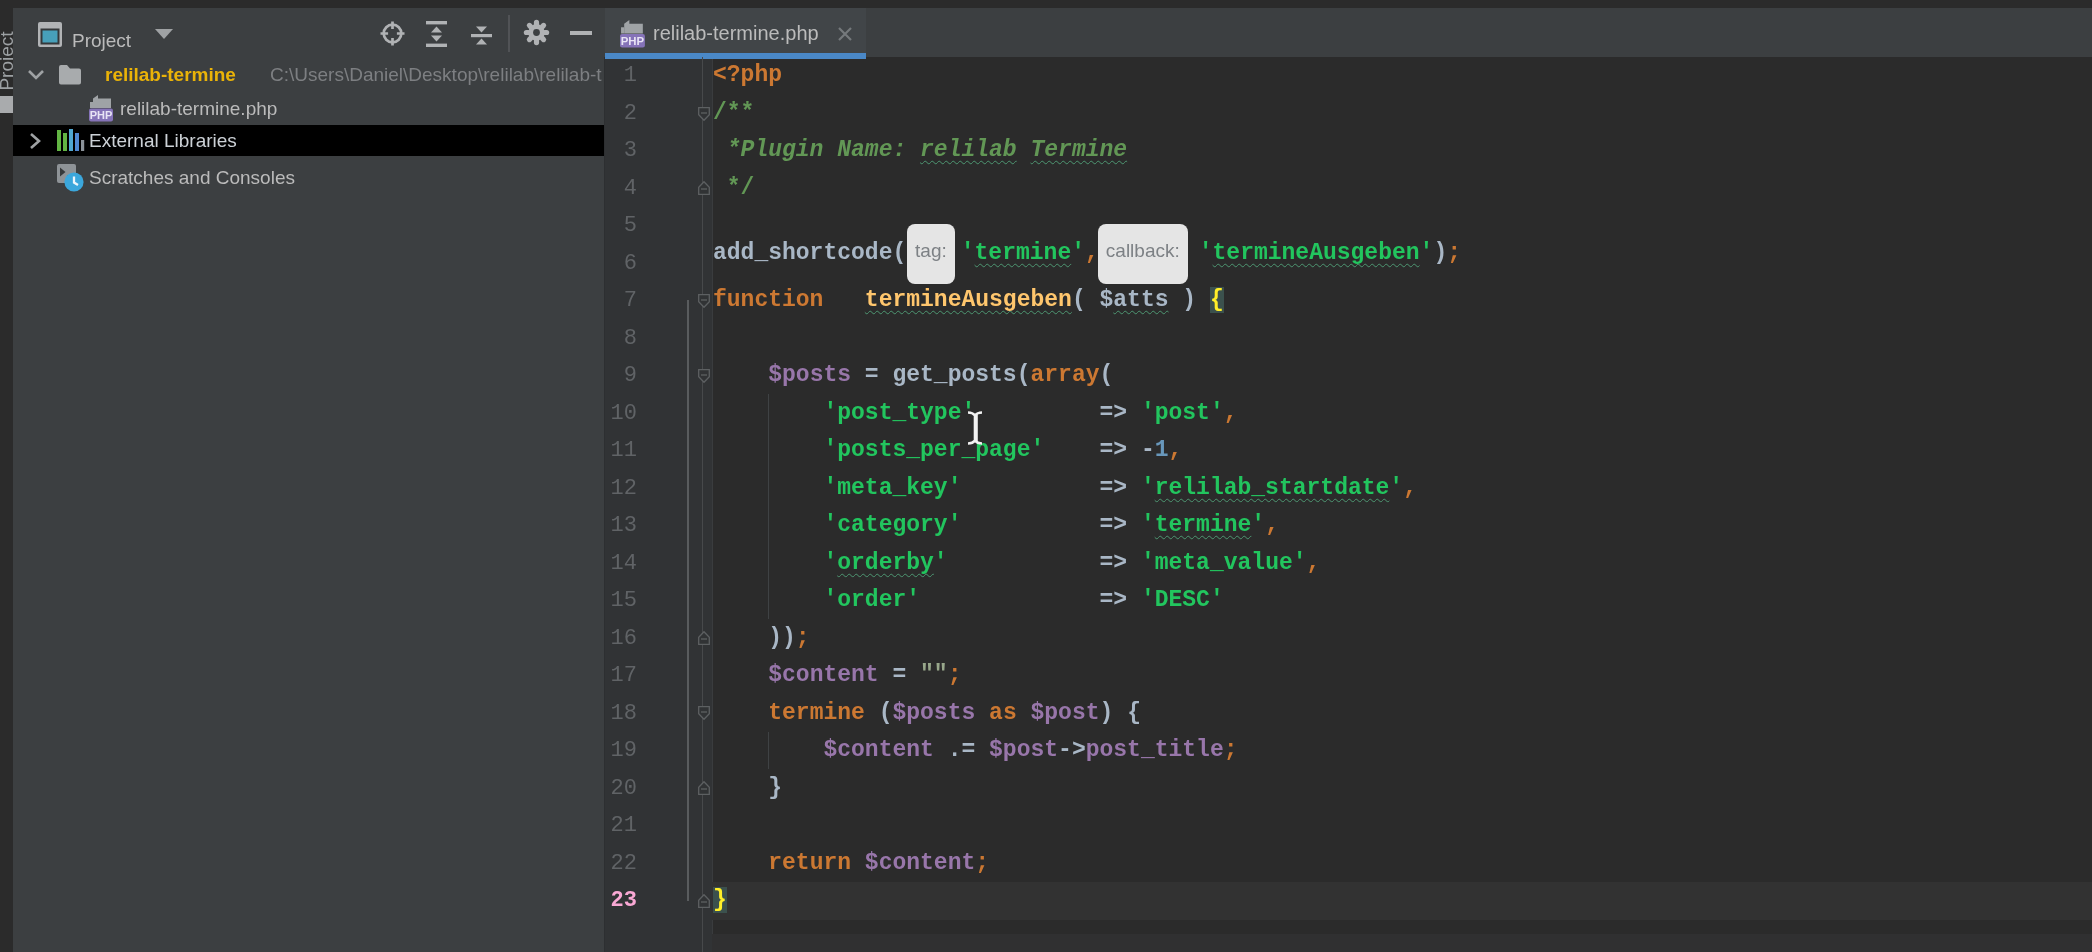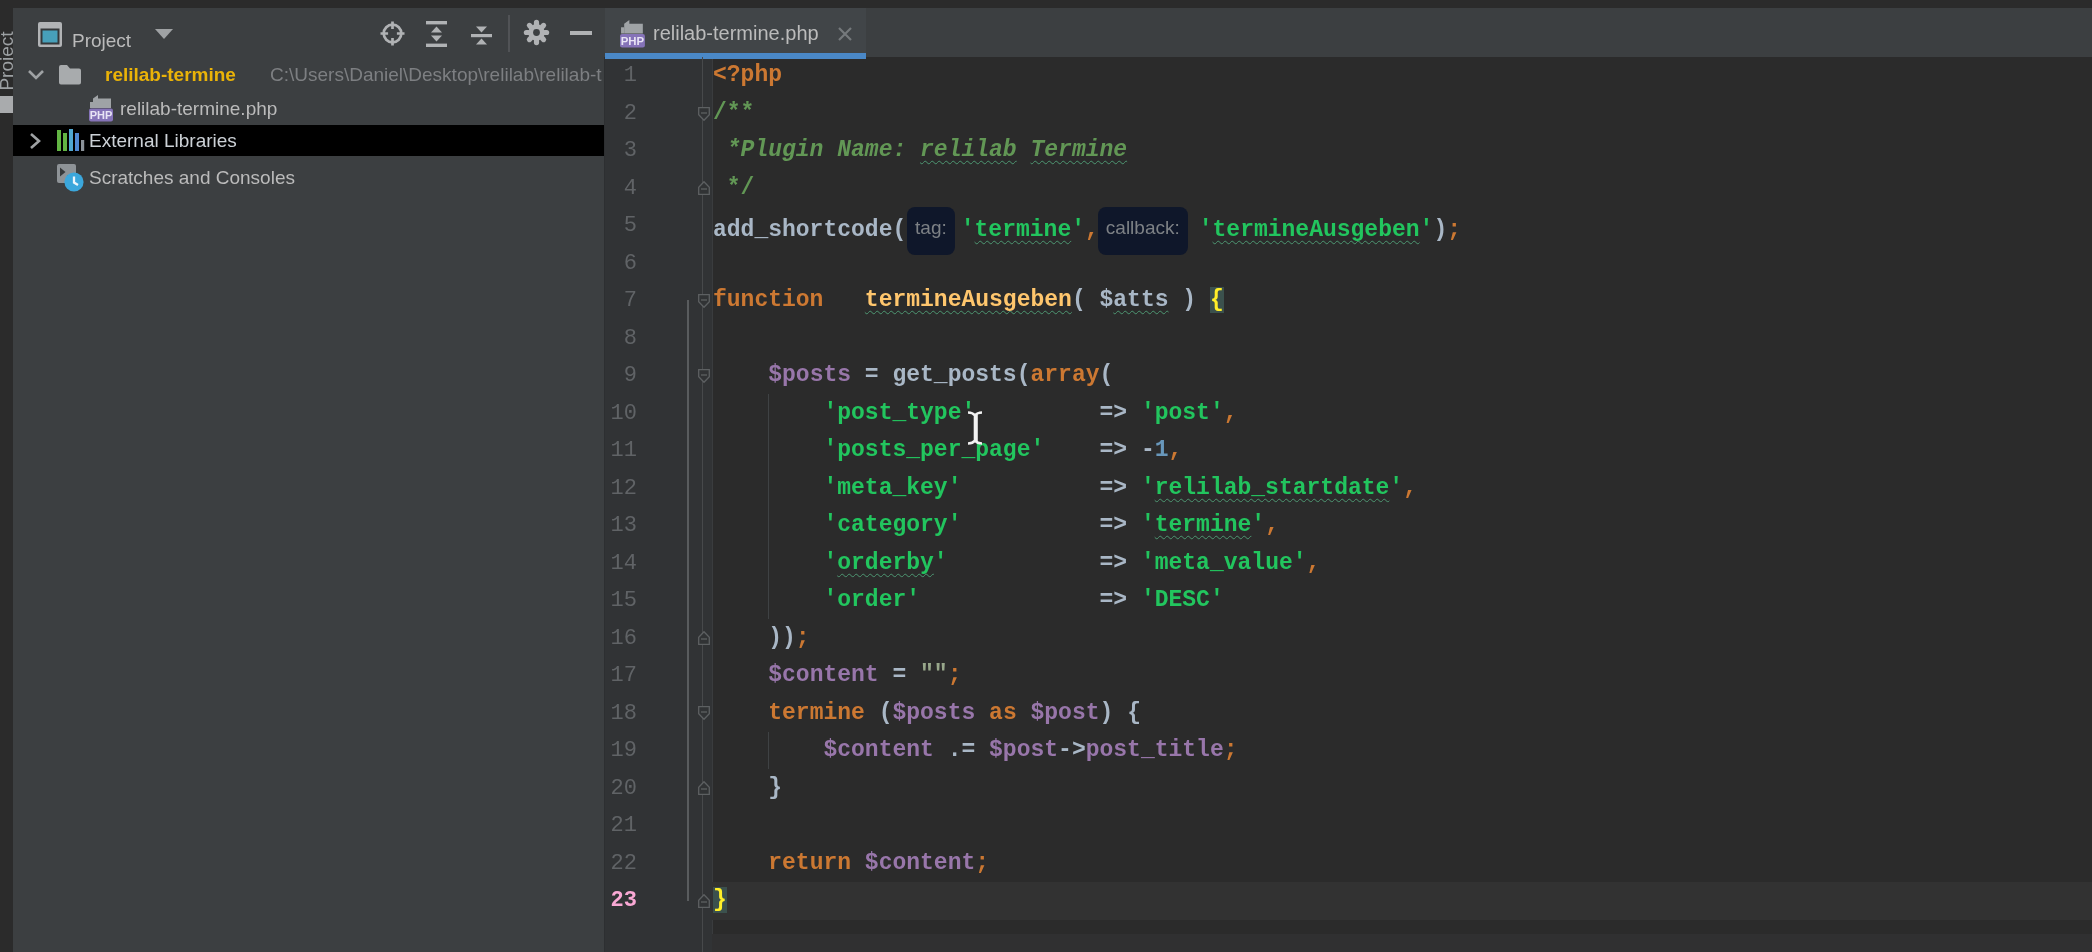--- a/index.html
+++ b/index.html
@@ -25,21 +25,21 @@
   .o{color:#cc7832;}
   .s{color:#22c55e;}
   .v{color:#9876aa;}
   .n{color:#6897bb;}
   .c{color:#629755;}
   .y{color:#ffc66d;}
   .i{font-style:italic;}
   .w{text-decoration:underline wavy #4d9671;text-decoration-thickness:1.3px;text-underline-offset:4px;text-decoration-skip-ink:none;}
   .brace{color:#ffef28;background:#3b514d;}
   .inlay{display:inline-block;vertical-align:2px;height:28px;line-height:28px;border-radius:8px;
-         background:#0f172a;color:#7d8185;font:400 19px "Liberation Sans",sans-serif;padding:10px 8px;}
+         background:#e5e5e5;color:#7d8185;font:400 19px "Liberation Sans",sans-serif;padding:16px 8px;}
   #lnums{left:570px;top:57px;width:67px;font:400 22px "Liberation Mono",monospace;line-height:37.5px;
          color:#606366;text-align:right;white-space:pre;}
 </style>
 </head>
 <body>
 <div id="all">
 
 <div class="abs" id="topstrip"></div>
 <div class="abs" id="leftbar">
   <div class="abs" style="left:-44px;top:43px;width:100px;height:20px;transform:rotate(-90deg);color:#9ca0a3;font-size:19px;text-align:center;">Project</div>
@@ -214,21 +214,21 @@
     </svg>
 
 <div class="abs" style="left:768px;top:394px;width:1.2px;height:225px;background:#3f4244;"></div>
 <div class="abs" style="left:768px;top:732px;width:1.2px;height:37px;background:#3f4244;"></div>
 
 <div class="abs" id="code">
       <div><span class="o">&lt;?php</span></div>
 <div><span class="c">/**</span></div>
 <div><span class="c i"> *Plugin Name: <span class="w">relilab</span> <span class="w">Termine</span></span></div>
 <div><span class="c"> */</span></div>
-<div>add_shortcode( <span class="inlay" style="margin-left:-13px;margin-right:6px;">tag:</span><span class="s">'<span class="w">termine</span>'</span><span class="o">,</span><span class="inlay" style="margin-left:-1px;margin-right:11px;">callback:</span><span class="s">'<span class="w">termineAusgeben</span>'</span>)<span class="o">;</span></div>
+<div>add_shortcode( <span class="inlay" style="margin-left:-13px;margin-right:6px;">tag:</span><span class="s">'<span class="w">termine</span>'</span><span class="o">,</span><span class="inlay" style="margin-left:-1px;margin-right:11px;margin-top:17px;">callback:</span><span class="s">'<span class="w">termineAusgeben</span>'</span>)<span class="o">;</span></div>
 <div></div>
 <div><span class="o">function</span>   <span class="y w">termineAusgeben</span>( $<span class="w">atts</span> ) <span class="brace">{</span></div>
 <div></div>
 <div>    <span class="v">$posts</span> = get_posts(<span class="o">array</span>(</div>
 <div>        <span class="s">'post_type'</span>         =&gt; <span class="s">'post'</span><span class="o">,</span></div>
 <div>        <span class="s">'posts_per_page'</span>    =&gt; -<span class="n">1</span><span class="o">,</span></div>
 <div>        <span class="s">'meta_key'</span>          =&gt; <span class="s">'<span class="w">relilab_startdate</span>'</span><span class="o">,</span></div>
 <div>        <span class="s">'category'</span>          =&gt; <span class="s">'<span class="w">termine</span>'</span><span class="o">,</span></div>
 <div>        <span class="s">'<span class="w">orderby</span>'</span>           =&gt; <span class="s">'meta_value'</span><span class="o">,</span></div>
 <div>        <span class="s">'order'</span>             =&gt; <span class="s">'DESC'</span></div>

